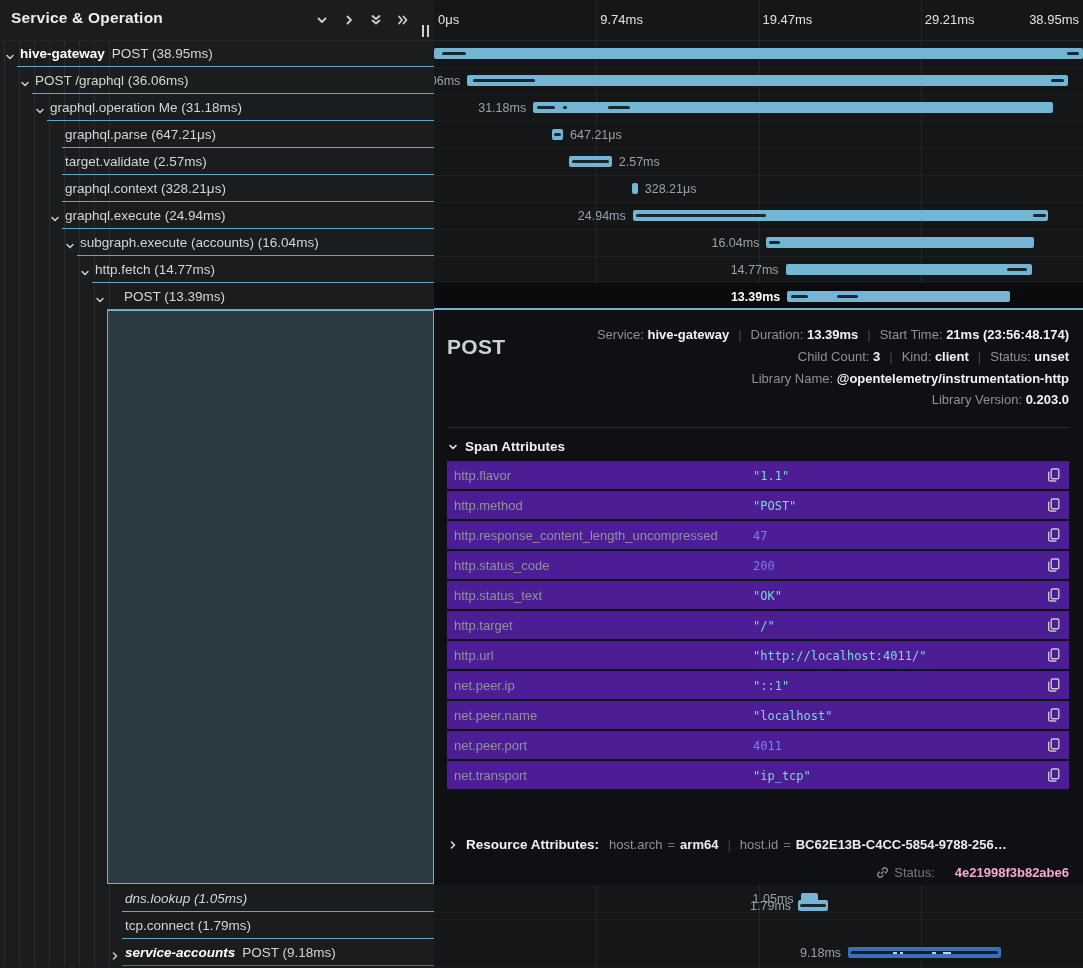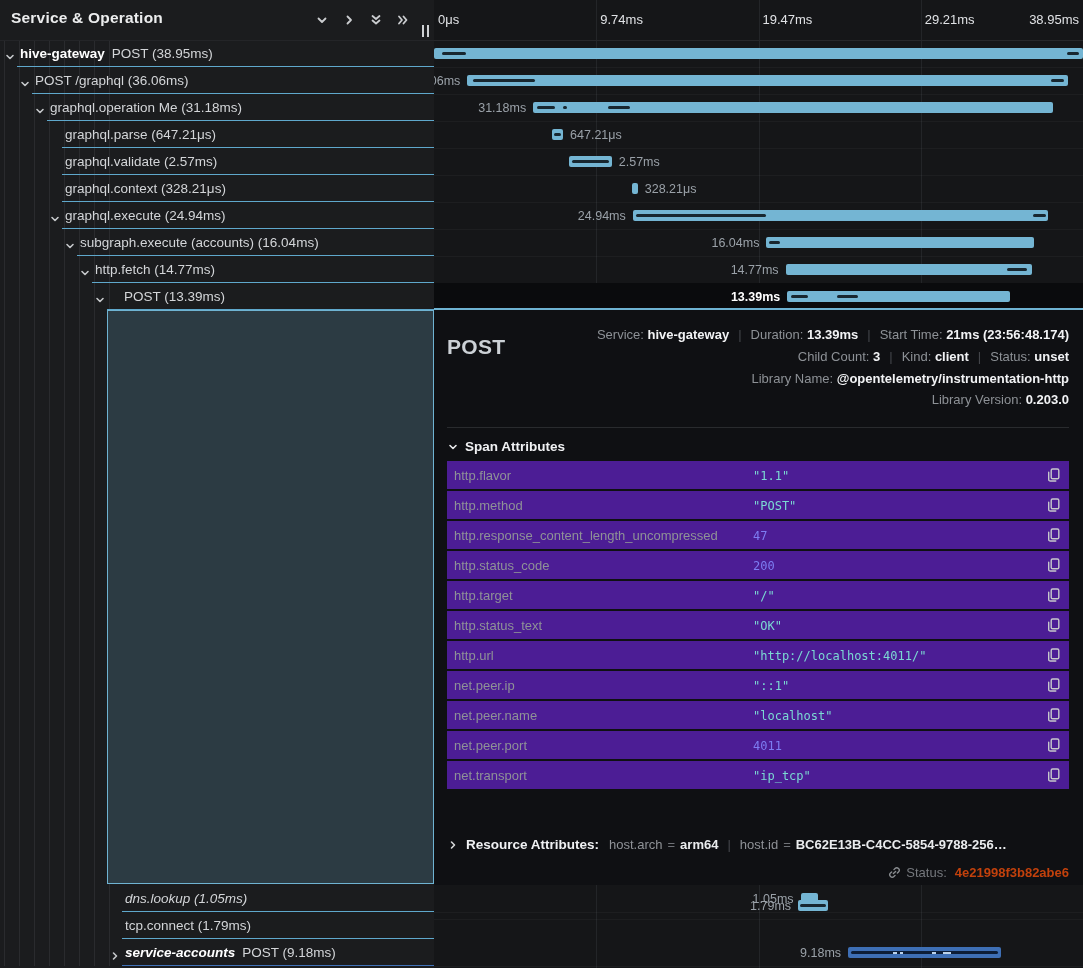--- a/index.html
+++ b/index.html
@@ -60,21 +60,21 @@
   .attr-val.string { color:#7bd9d3; }
   .attr-val.number { color:#7d7df2; }
   .copy-btn { position:absolute; right:9px; top:7px; width:13px; height:14px; cursor:pointer; background:none; border:none; padding:0; }
   .resource-line { position:absolute; left:14px; top:527px; font-size:13px; color:#8f9297; white-space:nowrap; }
   .resource-line svg { vertical-align:-1px; margin-right:8px; }
   .resource-header { font-size:13.5px; font-weight:700; color:#f0f1f3; margin-right:10px; }
   .res-key { color:#8f9297; } .res-eq { color:#6f7277; margin:0 5px; }
   .res-val { color:#eaecee; font-weight:700; }
   .spanid-line { position:absolute; right:14px; top:555px; font-size:13px; color:#75787d; white-space:nowrap; }
   .spanid-line svg { vertical-align:-2px; margin-right:5px; }
-  .spanid-val { color:#c2410c; font-weight:700; margin-left:8px; }
+  .spanid-val { color:#f9a8d4; font-weight:700; margin-left:20px; }
 </style>
 </head>
 <body>
 
 <aside class="tree-panel">
   <div id="tree-guides">
       <div class="guide" style="left: 4px;"></div>
       <div class="guide" style="left: 19px;"></div>
       <div class="guide" style="left: 34px;"></div>
       <div class="guide" style="left: 49px;"></div>
@@ -104,21 +104,21 @@
             <polyline points="2,3.5 5,6.5 8,3.5"></polyline>
           </svg></span>
         <span class="tree-txt" style="left: 50px;">graphql.operation Me (31.18ms)</span>
       </div>
       <div class="tree-row" style="top: 121px;">
         <div class="tree-underline" style="left: 62px;"></div>
         <span class="tree-txt" style="left: 65px;">graphql.parse (647.21μs)</span>
       </div>
       <div class="tree-row" style="top: 148px;">
         <div class="tree-underline" style="left: 62px;"></div>
-        <span class="tree-txt" style="left: 65px;">graphql.validate (2.57ms)</span>
+        <span class="tree-txt" style="left: 65px;">target.validate (2.57ms)</span>
       </div>
       <div class="tree-row" style="top: 175px;">
         <div class="tree-underline" style="left: 62px;"></div>
         <span class="tree-txt" style="left: 65px;">graphql.context (328.21μs)</span>
       </div>
       <div class="tree-row" style="top: 202px;">
         <div class="tree-underline" style="left: 62px;"></div>
         <span class="tree-chevron" style="left: 50px;"><svg width="10" height="10" viewBox="0 0 10 10" fill="none" stroke="#c6c8cb" stroke-width="1.6" stroke-linecap="round" stroke-linejoin="round">
             <polyline points="2,3.5 5,6.5 8,3.5"></polyline>
           </svg></span>
@@ -332,30 +332,30 @@
         </div>
         <div class="attr-row">
           <span class="attr-key">http.status_code</span>
           <span class="attr-val number">200</span>
           <button class="copy-btn"><svg width="13" height="14" viewBox="0 0 13 14" fill="none" stroke="#c6c8cb" stroke-width="1.4" stroke-linecap="round" stroke-linejoin="round">
               <rect x="4.2" y="1" width="7.6" height="9.8" rx="1.4"></rect>
               <path d="M8.8 13H3.3A1.6 1.6 0 0 1 1.7 11.4V4.2"></path>
             </svg></button>
         </div>
         <div class="attr-row">
+          <span class="attr-key">http.status_text</span>
+          <span class="attr-val string">"OK"</span>
+          <button class="copy-btn"><svg width="13" height="14" viewBox="0 0 13 14" fill="none" stroke="#c6c8cb" stroke-width="1.4" stroke-linecap="round" stroke-linejoin="round">
+              <rect x="4.2" y="1" width="7.6" height="9.8" rx="1.4"></rect>
+              <path d="M8.8 13H3.3A1.6 1.6 0 0 1 1.7 11.4V4.2"></path>
+            </svg></button>
+        </div>
+        <div class="attr-row">
           <span class="attr-key">http.target</span>
           <span class="attr-val string">"/"</span>
-          <button class="copy-btn"><svg width="13" height="14" viewBox="0 0 13 14" fill="none" stroke="#c6c8cb" stroke-width="1.4" stroke-linecap="round" stroke-linejoin="round">
-              <rect x="4.2" y="1" width="7.6" height="9.8" rx="1.4"></rect>
-              <path d="M8.8 13H3.3A1.6 1.6 0 0 1 1.7 11.4V4.2"></path>
-            </svg></button>
-        </div>
-        <div class="attr-row">
-          <span class="attr-key">http.status_text</span>
-          <span class="attr-val string">"OK"</span>
           <button class="copy-btn"><svg width="13" height="14" viewBox="0 0 13 14" fill="none" stroke="#c6c8cb" stroke-width="1.4" stroke-linecap="round" stroke-linejoin="round">
               <rect x="4.2" y="1" width="7.6" height="9.8" rx="1.4"></rect>
               <path d="M8.8 13H3.3A1.6 1.6 0 0 1 1.7 11.4V4.2"></path>
             </svg></button>
         </div>
         <div class="attr-row">
           <span class="attr-key">http.url</span>
           <span class="attr-val string">"http://localhost:4011/"</span>
           <button class="copy-btn"><svg width="13" height="14" viewBox="0 0 13 14" fill="none" stroke="#c6c8cb" stroke-width="1.4" stroke-linecap="round" stroke-linejoin="round">
               <rect x="4.2" y="1" width="7.6" height="9.8" rx="1.4"></rect>

